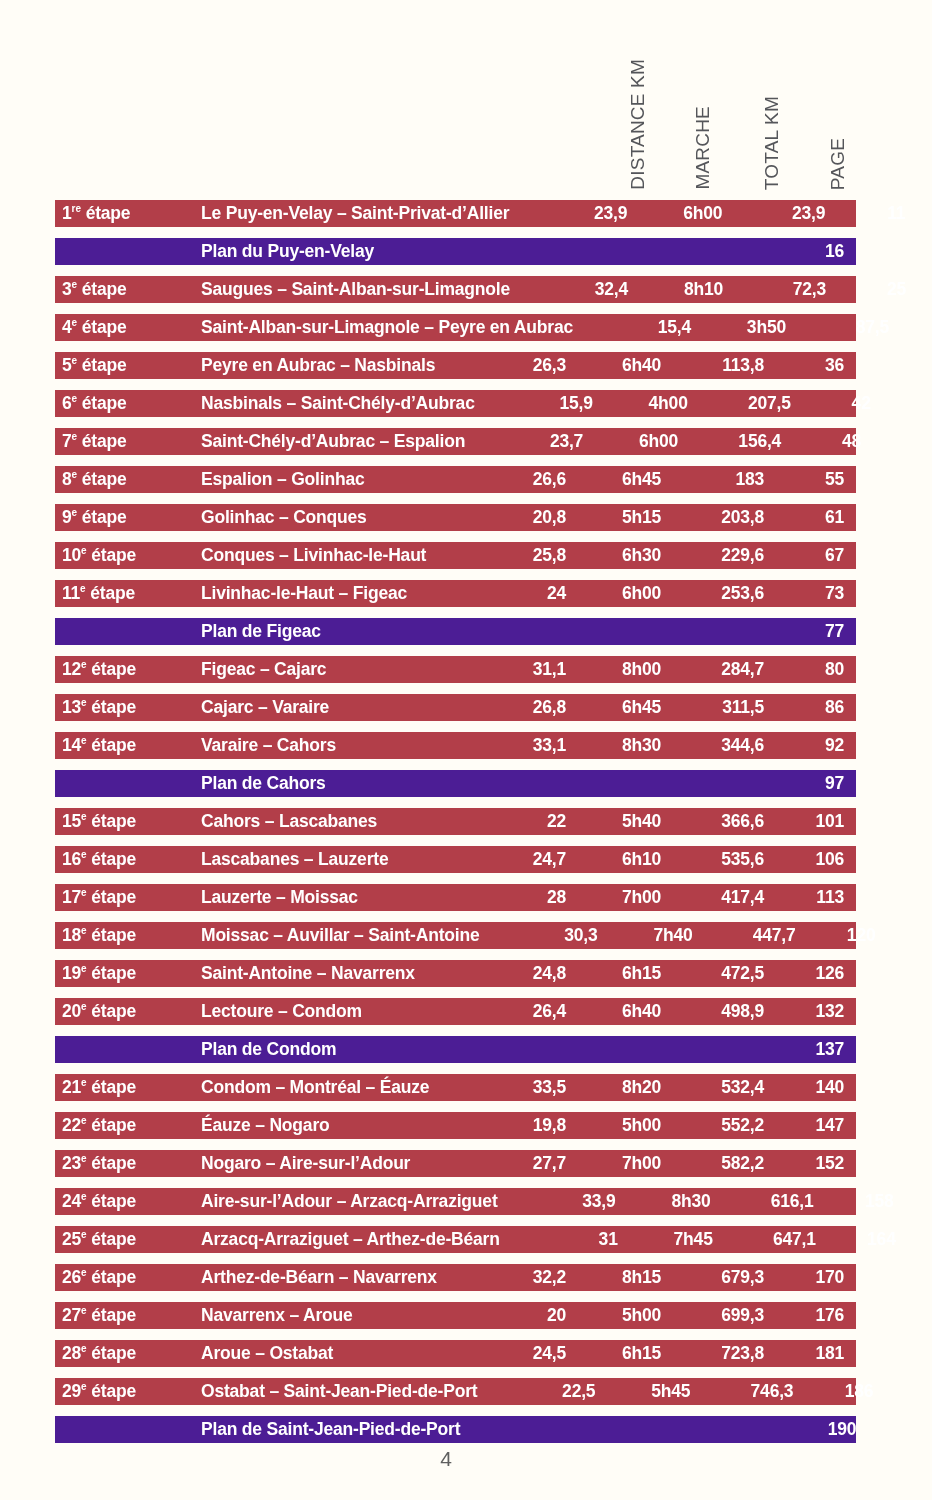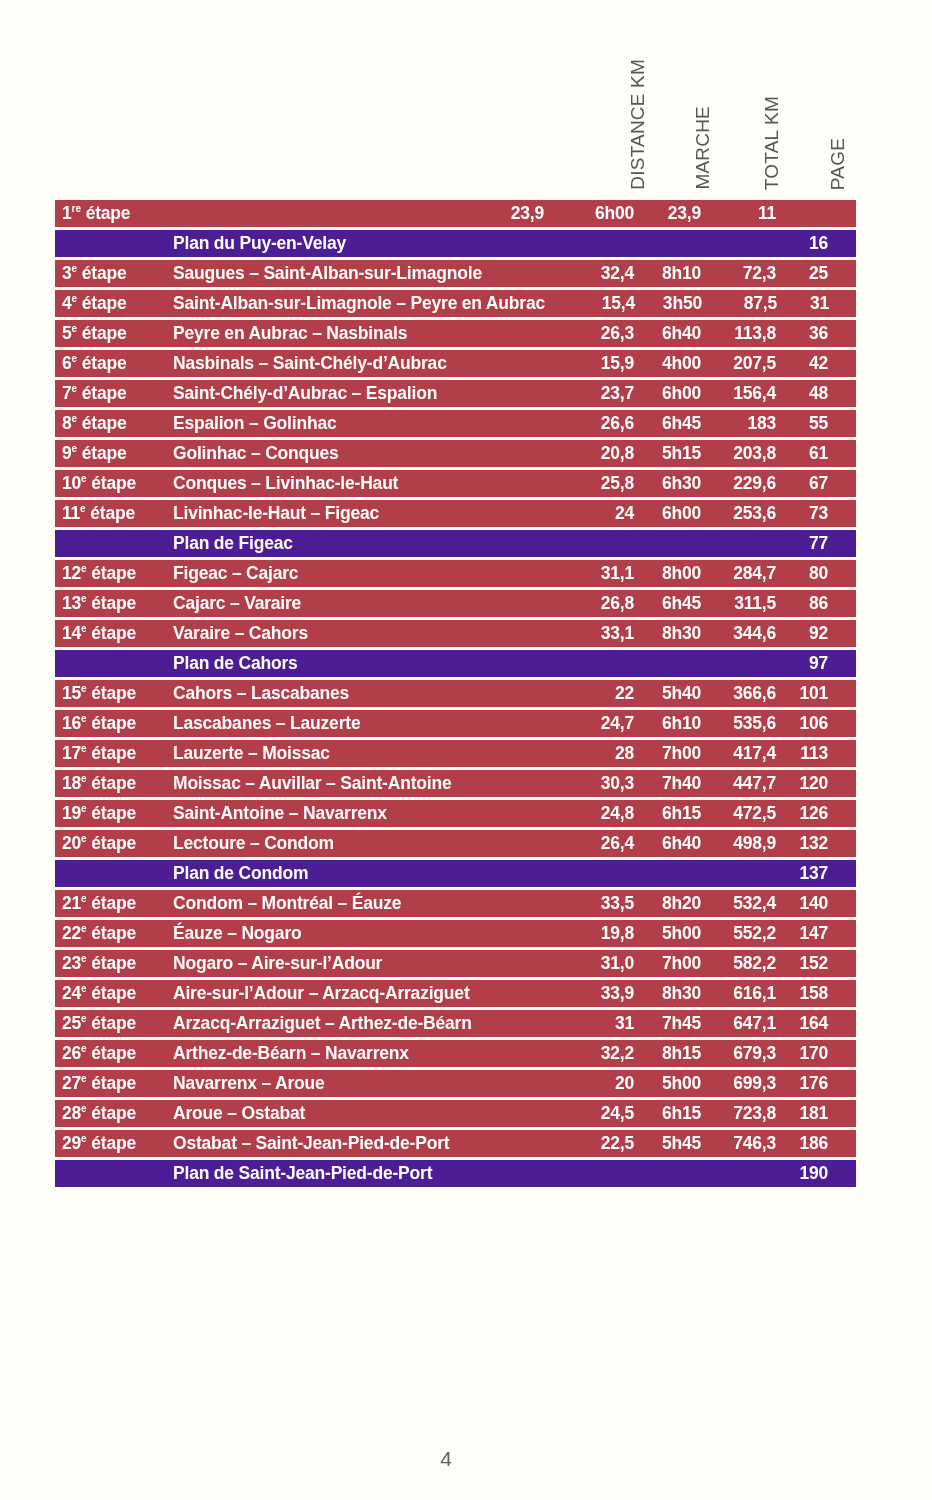--- a/index.html
+++ b/index.html
@@ -27,27 +27,28 @@
   .vl-page{left:824px;}
 
   
   .toc{position:absolute;left:55px;top:200px;width:801px;}
   .row{
     box-sizing:border-box;
     display:grid;
     grid-template-columns:118px 1fr 90px 67px 75px 52px;
     align-items:center;
     height:27px;
-    margin-bottom:3px;
-    padding-right:28px;
+    margin-bottom:11px;
+    padding-right:12px;
     color:#ffffff;
     font-weight:bold;
     font-size:17.5px;
     letter-spacing:-0.2px;
     white-space:nowrap;
+    gap:28px;
   }
   .row.etape{background:#b23e49;}
   .row.plan{background:#4c1d95;}
   .cell{overflow:visible;}
   .cell.label{padding-left:7px;}
   .cell.num{text-align:right;}
   .cell sup{font-size:10px;line-height:0;vertical-align:super;letter-spacing:0;}
 
   
   .folio{
@@ -70,20 +71,21 @@
   <div class="vlabel vl-total">
     <span>TOTAL KM</span>
   </div>
   <div class="vlabel vl-page">
     <span>PAGE</span>
   </div>
 
   <div class="toc" id="rows">
       <div class="row etape">
         <div class="cell label">1<sup>re</sup> étape</div>
+        <div class="cell title">Le Puy-en-Velay – Saint-Privat-d’Allier</div>
         <div class="cell num">23,9</div>
         <div class="cell num">6h00</div>
         <div class="cell num">23,9</div>
         <div class="cell num">11</div>
       </div>
       <div class="row plan">
         <div class="cell label"></div>
         <div class="cell title">Plan du Puy-en-Velay</div>
         <div class="cell num"></div>
         <div class="cell num"></div>
@@ -270,21 +272,21 @@
         <div class="cell label">22<sup>e</sup> étape</div>
         <div class="cell title">Éauze – Nogaro</div>
         <div class="cell num">19,8</div>
         <div class="cell num">5h00</div>
         <div class="cell num">552,2</div>
         <div class="cell num">147</div>
       </div>
       <div class="row etape">
         <div class="cell label">23<sup>e</sup> étape</div>
         <div class="cell title">Nogaro – Aire-sur-l’Adour</div>
-        <div class="cell num">31,0</div>
+        <div class="cell num">27,7</div>
         <div class="cell num">7h00</div>
         <div class="cell num">582,2</div>
         <div class="cell num">152</div>
       </div>
       <div class="row etape">
         <div class="cell label">24<sup>e</sup> étape</div>
         <div class="cell title">Aire-sur-l’Adour – Arzacq-Arraziguet</div>
         <div class="cell num">33,9</div>
         <div class="cell num">8h30</div>
         <div class="cell num">616,1</div>

